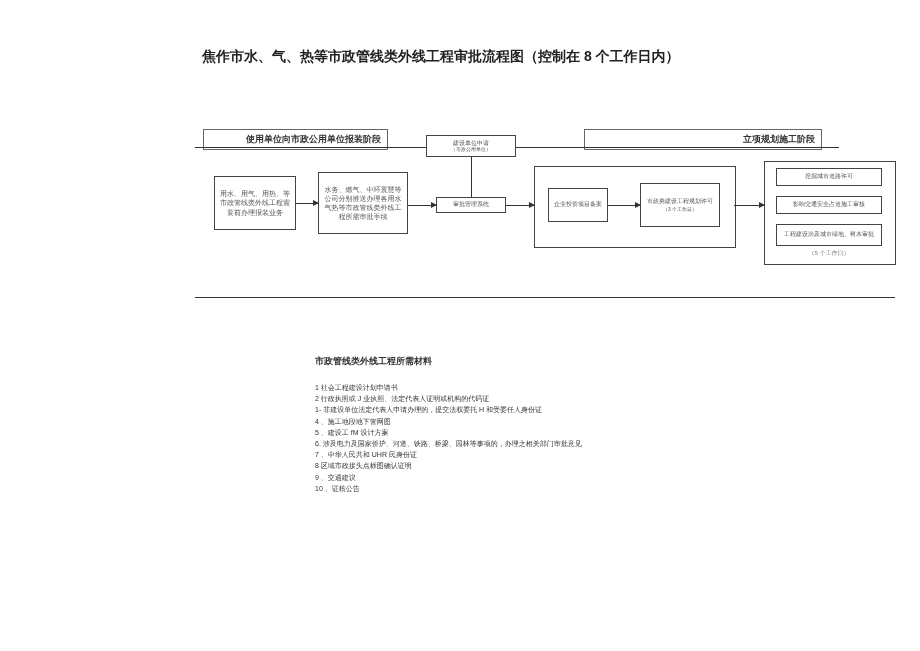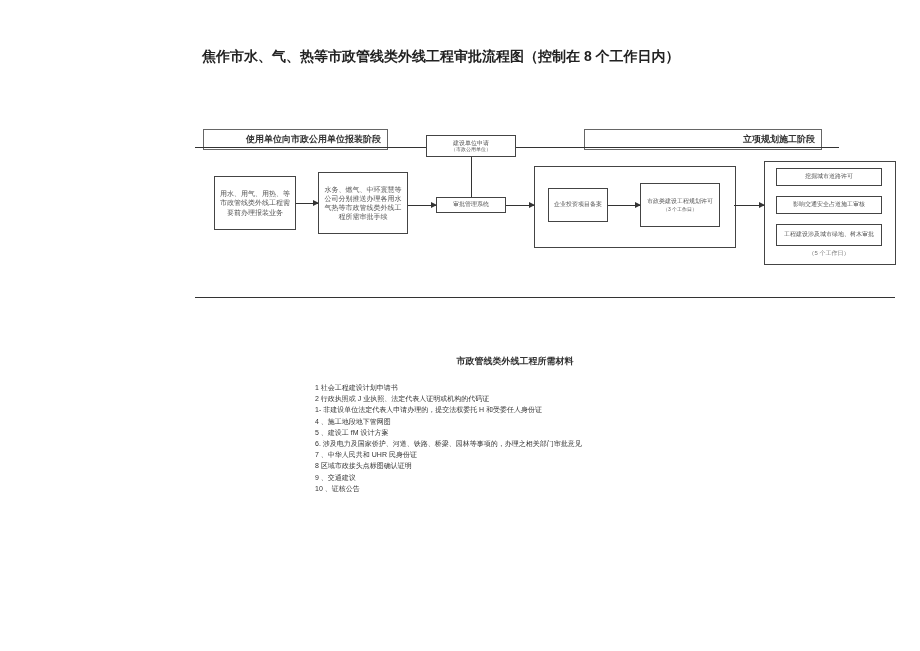--- a/index.html
+++ b/index.html
@@ -75,21 +75,20 @@
   }
   .section2 {
     position: absolute;
     top: 355px;
     left: 315px;
     width: 400px;
   }
   .section2-title {
     font-size: 9px;
     font-weight: bold;
-    text-align: center;
     margin-bottom: 14px;
   }
   .matlist {
     font-size: 7px;
     line-height: 1.6;
     color: #333;
   }
   .matlist div { margin: 0; }
   .subcap { position:absolute; font-size:6px; color:#777; text-align:center; }
 </style>

